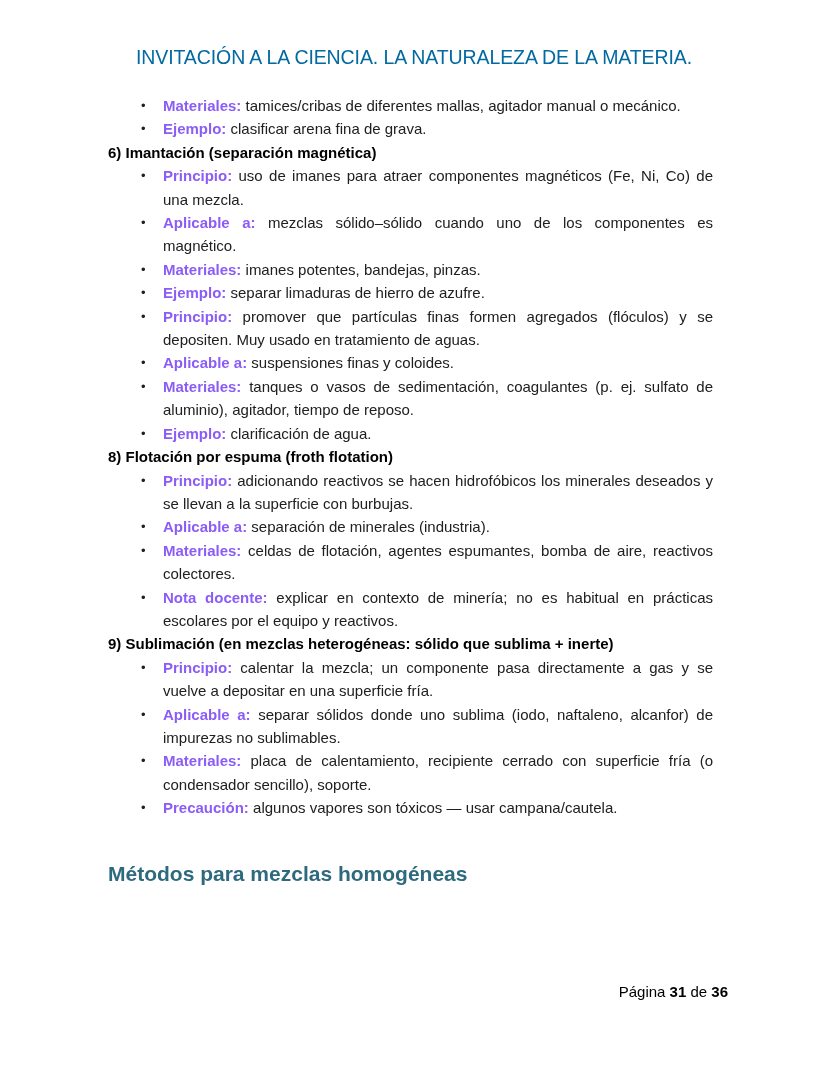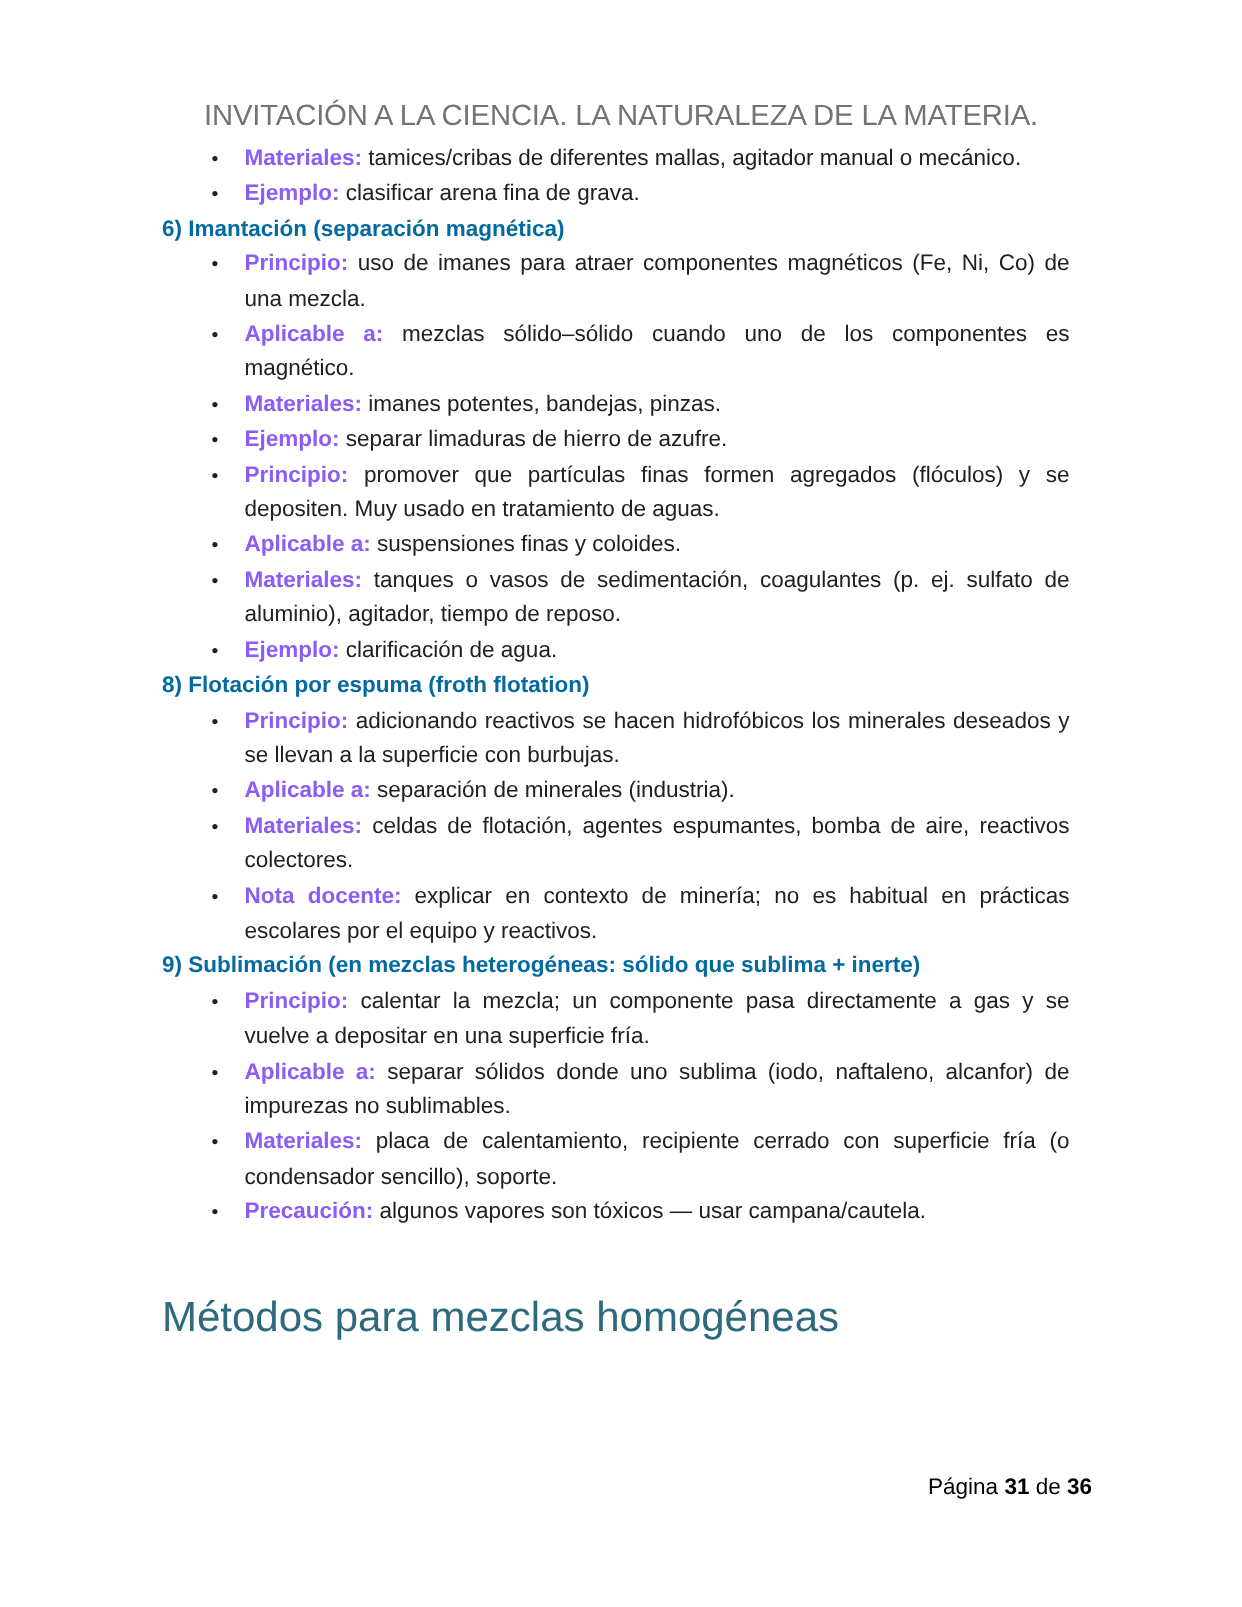--- a/index.html
+++ b/index.html
@@ -7,40 +7,40 @@
     position: relative;
     width: 828px;
     height: 1071px;
     background: #ffffff;
     font-family: "Liberation Sans", sans-serif;
     color: #202020;
     overflow: hidden;
     box-sizing: border-box;
   }
   .doc-title {
-    padding-top: 66px;
+    padding-top: 46px;
     text-align: center;
-    color: #737373;
+    color: #0369a1;
     font-size: 19.5px;
     font-weight: 500;
     letter-spacing: -0.1px;
     margin: 0;
   }
   .content {
     position: absolute;
     top: 94px;
     left: 108px;
     width: 605px;
     font-size: 15px;
     line-height: 23.4px;
   }
   .sec-heading {
     margin: 0;
     font-weight: 700;
-    color: #0369a1;
+    color: #000000;
   }
   .bullet { display: flex; margin: 0; }
   .dot {
     flex: none;
     width: 22px;
     padding-left: 33px;
     font-size: 13px;
   }
   .btxt {
     margin: 0;
@@ -54,22 +54,22 @@
   }
   .btxt b { color: #8b5cf6; }
   .bottom {
     position: absolute;
     left: 108px;
     width: 605px;
     top: 862px;
   }
   .sub-heading {
     margin: 0;
-    font-size: 28px;
-    font-weight: 400;
+    font-size: 21px;
+    font-weight: 700;
     color: #2e6a7d;
   }
   .sub-para {
     margin: 14px 0 0 0;
     font-size: 15px;
     line-height: 26px;
     text-align: justify;
   }
   .footer {
     position: absolute;

